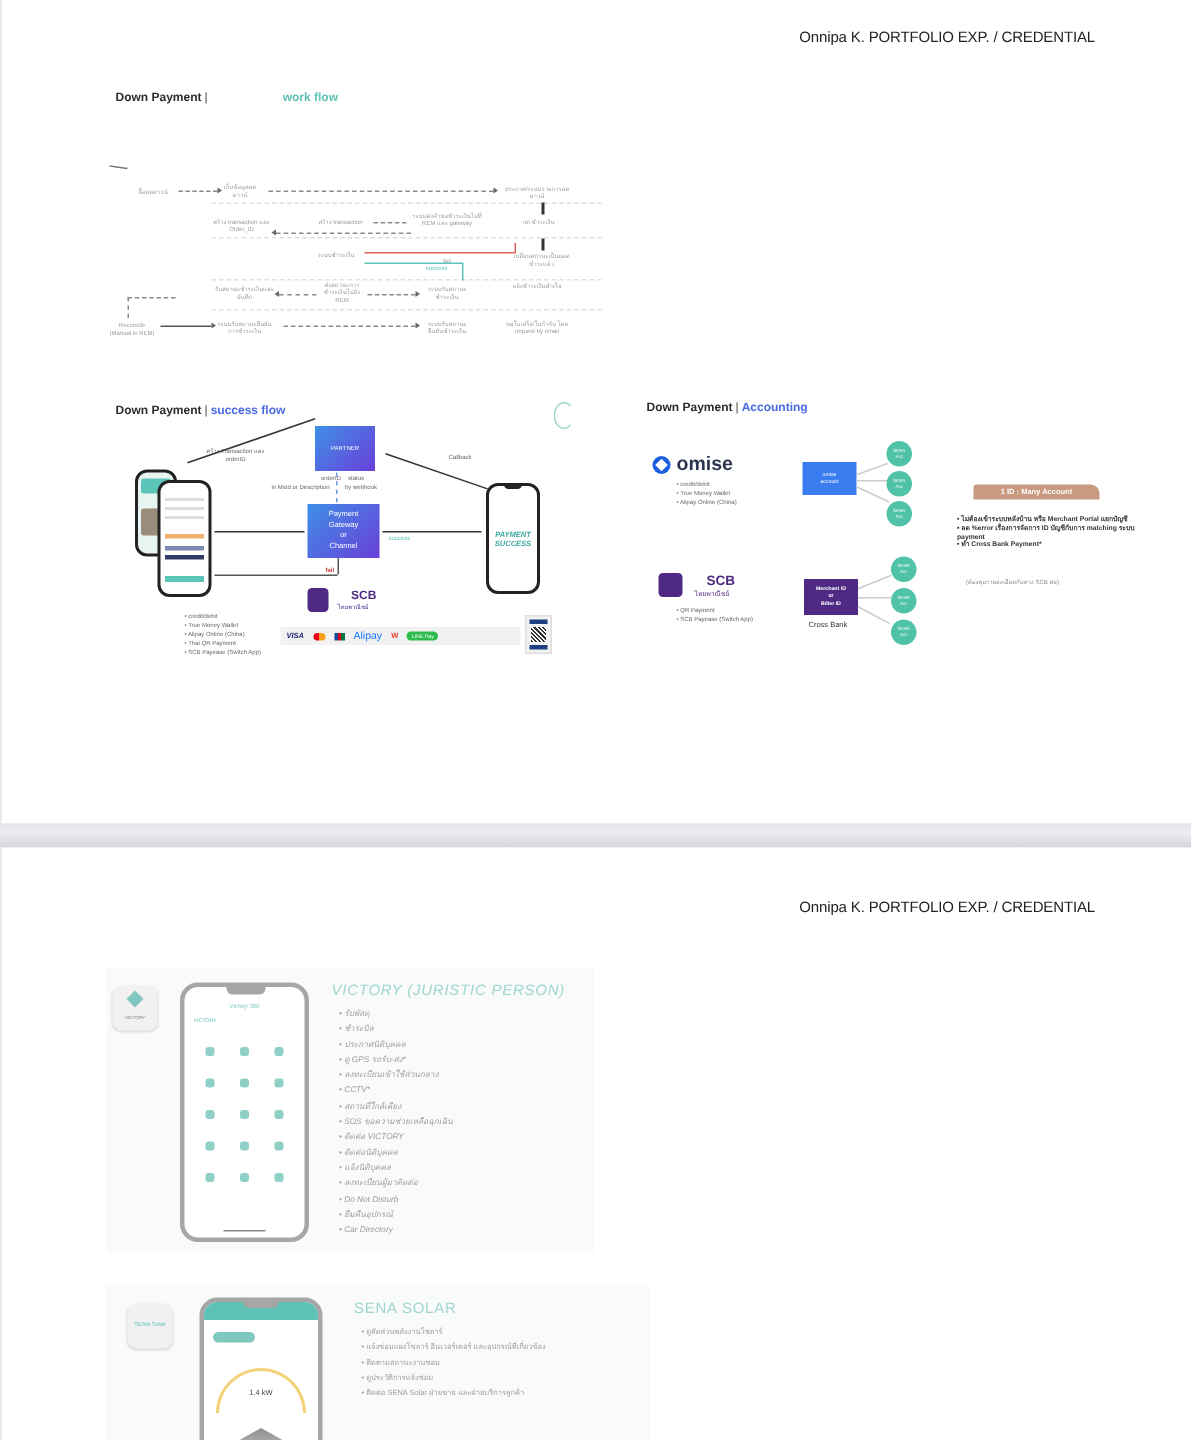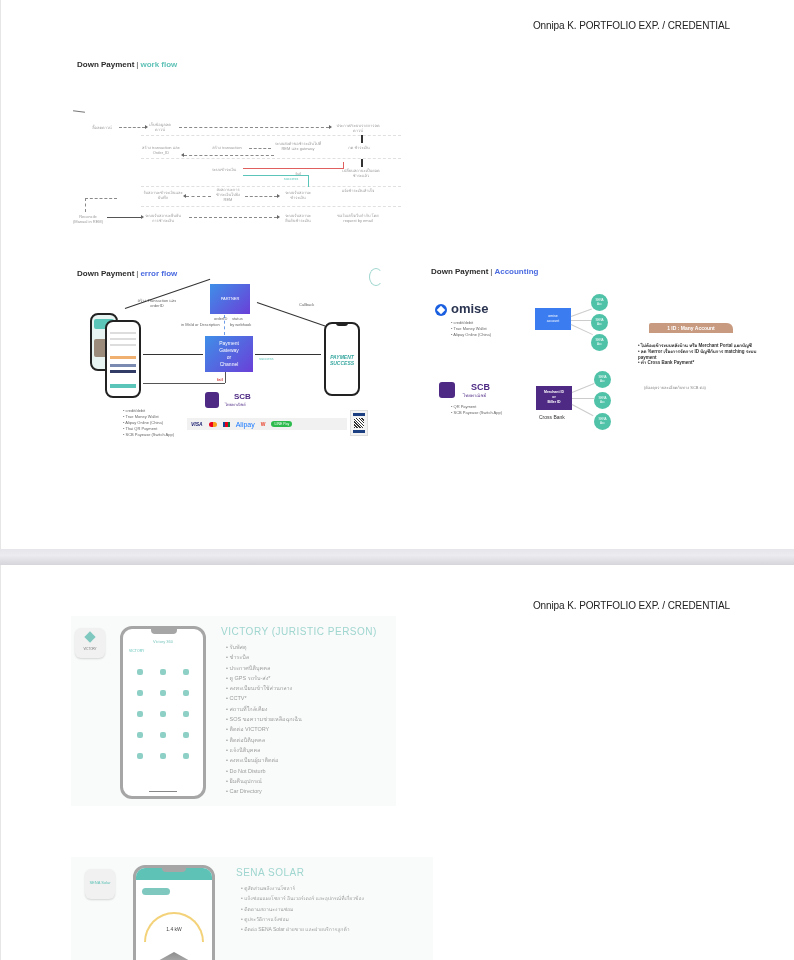--- a/index.html
+++ b/index.html
@@ -4,21 +4,21 @@
 <style>
   * { box-sizing: border-box; margin: 0; padding: 0; }
   body { width: 794px; height: 960px; overflow: hidden; background: #e9e9ee; font-family: "Liberation Sans", sans-serif; position: relative; }
   .page { position: absolute; left: 0; width: 794px; background: #ffffff; overflow: hidden; }
   .page1 { top: 0; height: 549px; border-left: 1px solid #e6e6e6; }
   .gap { position: absolute; top: 549px; left: 0; width: 794px; height: 16px; background: linear-gradient(#e5e5ea, #ececf0 40%, #d6d6da); }
   .page2 { top: 565px; height: 395px; border-left: 1px solid #e6e6e6; }
   .header-credit { position: absolute; right: 64px; top: 20px; font-size: 10px; color: #222; letter-spacing: -0.1px; }
   .section-title { position: absolute; font-size: 8px; font-weight: bold; color: #2b2b2b; }
   .section-title .accent { font-weight: bold; }
-  .t-teal { color: #5fc2b7; }
+  .t-teal { color: #5fc2b7; margin-left: 48px; }
   .t-blue { color: #4a6ae0; }
   .pipe { color: #444; font-weight: normal; margin: 0 2px; }
 
   
   .wf { position: absolute; left: 70px; top: 108px; width: 320px; height: 125px; }
   .wf .lbl { position: absolute; font-size: 4px; color: #9a9a9a; line-height: 5px; text-align: center; }
   .wf .dash { position: absolute; height: 0; border-top: 1px dashed #8a8a8a; }
   .wf .arrowhead { position: absolute; width: 0; height: 0; border-top: 2px solid transparent; border-bottom: 2px solid transparent; }
   .wf .ah-r { border-left: 3px solid #666; }
   .wf .ah-l { border-right: 3px solid #666; }
@@ -110,21 +110,21 @@
     <div style="position:absolute;left:36px;top:109px;width:34px;height:1px;background:#555;"></div>
     <div class="arrowhead ah-r" style="left:70px;top:107px;"></div>
     <div class="lbl" style="left:72px;top:105px;width:40px;">ระบบรับสถานะยืนยันการชำระเงิน</div>
     <div class="dash" style="left:118px;top:109px;width:88px;"></div>
     <div class="arrowhead ah-r" style="left:206px;top:107px;"></div>
     <div class="lbl" style="left:210px;top:105px;width:34px;">ระบบรับสถานะยืนยันชำระเงิน</div>
     <div class="lbl" style="left:262px;top:105px;width:50px;">ขอใบเสร็จ/ใบกำกับ โดย request by email</div>
   </div>
 
   <div class="section-title" style="left:76px; top:269px;">
-    <span>Down Payment</span><span class="pipe">|</span><span class="accent t-blue">error flow</span>
+    <span>Down Payment</span><span class="pipe">|</span><span class="accent t-blue">success flow</span>
   </div>
   <div style="position:absolute;left:368px;top:268px;width:14px;height:18px;border:1.5px solid #9fd6cf;border-radius:50%;border-right-color:transparent;"></div>
 
   <div class="sf">
 
     <div class="phone" style="left:13px;top:33px;width:28px;height:58px;background:#e8f4f2;">
       <div style="position:absolute;left:2px;top:4px;width:20px;height:10px;background:#5cc5b9;border-radius:2px;"></div>
       <div style="position:absolute;left:2px;top:24px;width:20px;height:18px;background:#9a8b7a;border-radius:2px;"></div>
     </div>
     <div class="phone" style="left:28px;top:40px;width:36px;height:78px;">
@@ -271,21 +271,21 @@
     <li>ทำ Cross Bank Payment*</li>
   </ul>
   <div style="position:absolute;left:643px;top:384px;font-size:4px;color:#888;">(ต้องคุยรายละเอียดกับทาง SCB ต่อ)</div>
 </div>
 
 <div class="gap"></div>
 
 <div class="page page2">
   <div class="header-credit" style="top:35px;">Onnipa K. PORTFOLIO EXP. / CREDENTIAL</div>
 
-  <div class="card" style="left:70px;top:51px;width:325px;height:190px;">
+  <div class="card" style="left:70px;top:80px;width:325px;height:190px;font-style:italic;">
     <div class="appicon" style="left:4px;top:12px;">
       <div style="position:absolute;left:11px;top:5px;width:8px;height:8px;background:#7fc8c0;transform:rotate(45deg);"></div>
       <div style="position:absolute;left:0;top:19px;width:30px;text-align:center;font-size:3px;color:#777;">VICTORY</div>
     </div>
     <div class="bigphone" style="left:49px;top:10px;width:86px;height:173px;">
       <div style="position:absolute;left:28px;top:0;width:26px;height:5px;background:#a6a6a6;border-radius:0 0 4px 4px;"></div>
       <div style="position:absolute;left:0;top:10px;width:80px;text-align:center;font-size:4px;color:#7fc8c0;">Victory 360</div>
       <div style="position:absolute;left:6px;top:20px;font-size:3.5px;color:#5fc2b7;">VICTORY</div>
       <div class="gridicon" style="left:14px;top:40px;"></div>
       <div class="gridicon" style="left:37px;top:40px;"></div>

